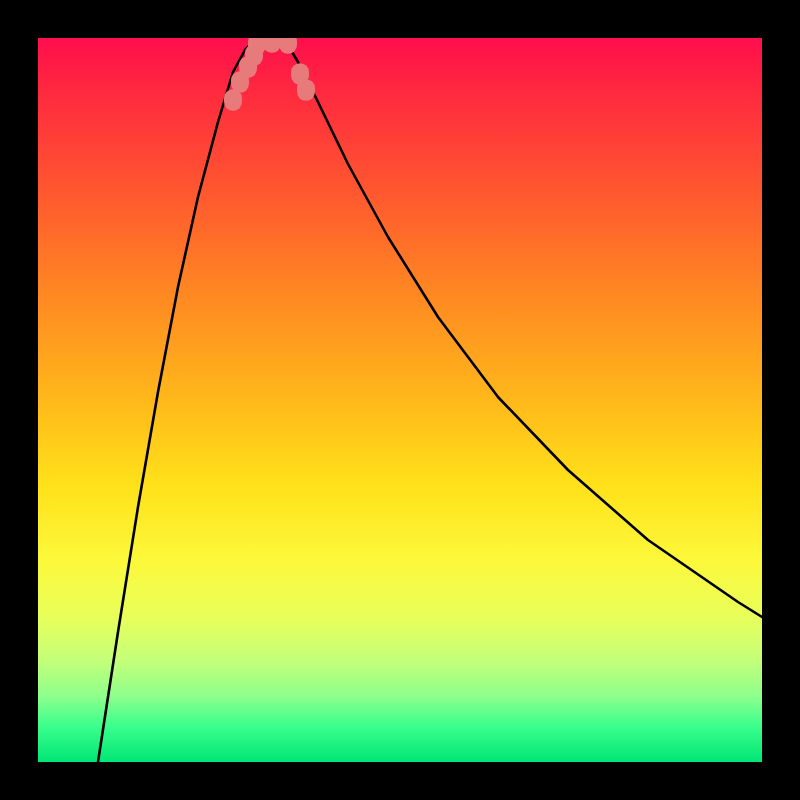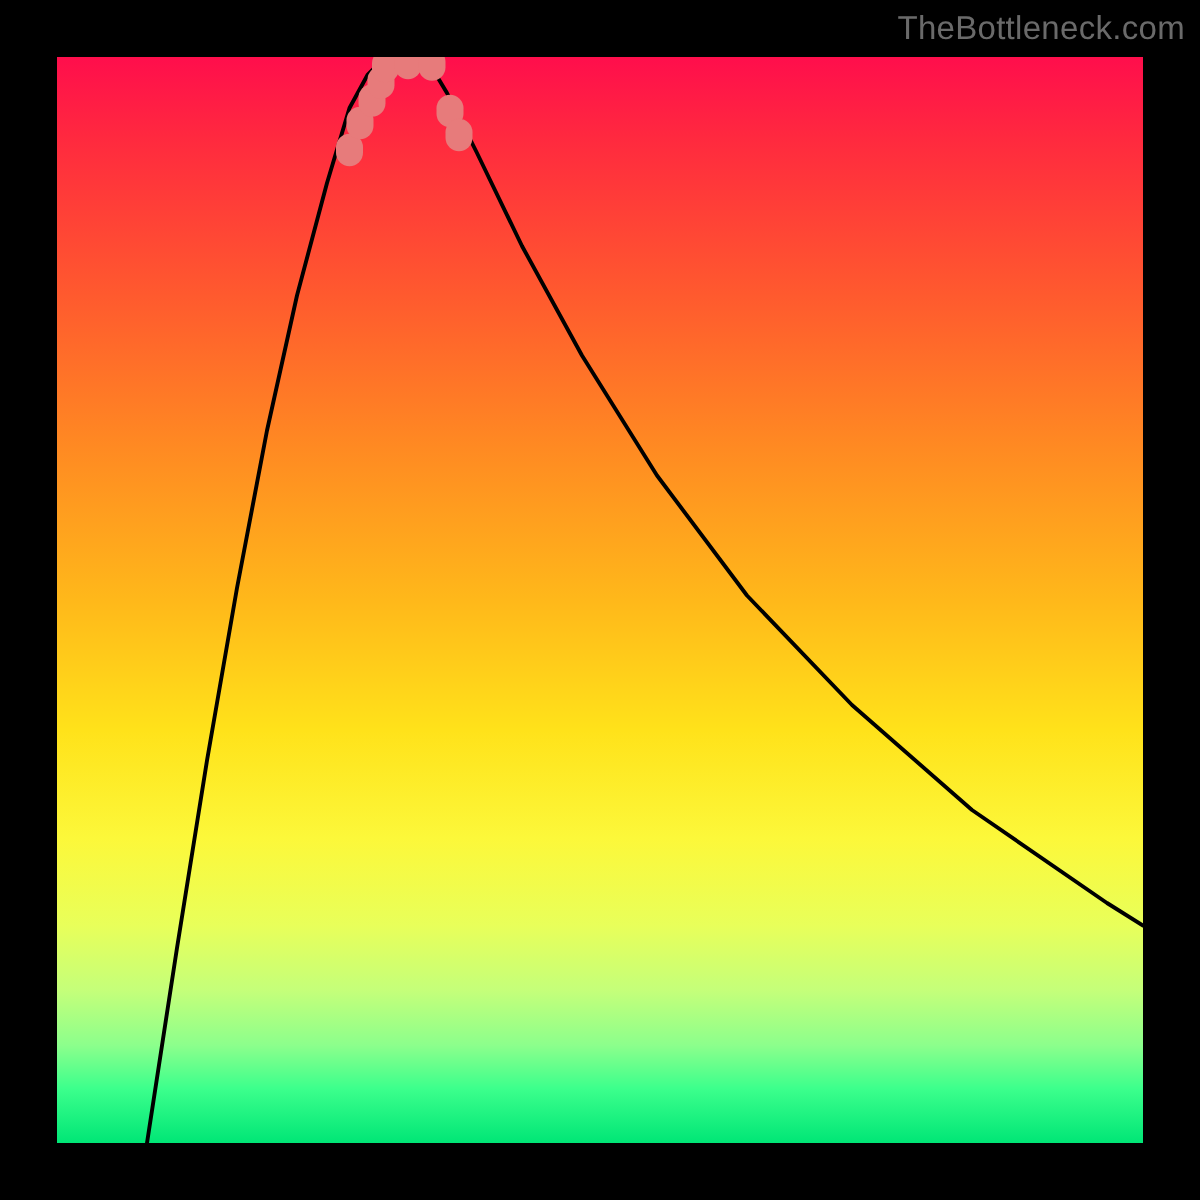--- a/index.html
+++ b/index.html
@@ -55,21 +55,20 @@
     color: #6a6a6a;
     font-size: 22px;
     letter-spacing: 0.2px;
     font-weight: 500;
   }
 </style>
 </head>
 <body>
 
 <div class="frame">
-  <div class="watermark">TheBottleneck.com</div>
 
   <div class="plot">
     <div class="gradient"></div>
     <svg class="curve" viewBox="0 0 724 724" preserveAspectRatio="none">
       <g id="curve-group">
           <path d="M60 724 L80 594 L100 469 L120 354 L140 249 L160 159 L180 84 L195 34 L207 12 L215 4 L215 4 L225 2 L235 2 L248 4 L248 4 L260 24 L280 64 L310 126 L350 199 L400 279 L460 359 L530 432 L610 502 L700 564 L724 579 " fill="none" stroke="#000000" stroke-width="2.6" stroke-linecap="round" stroke-linejoin="round"></path>
         </g>
       <g id="marker-group">
           <rect x="186" y="51.2" width="18" height="21.599999999999998" rx="9" ry="9" fill="#e77b7b"></rect>
           <rect x="193" y="33.2" width="18" height="21.599999999999998" rx="9" ry="9" fill="#e77b7b"></rect>

